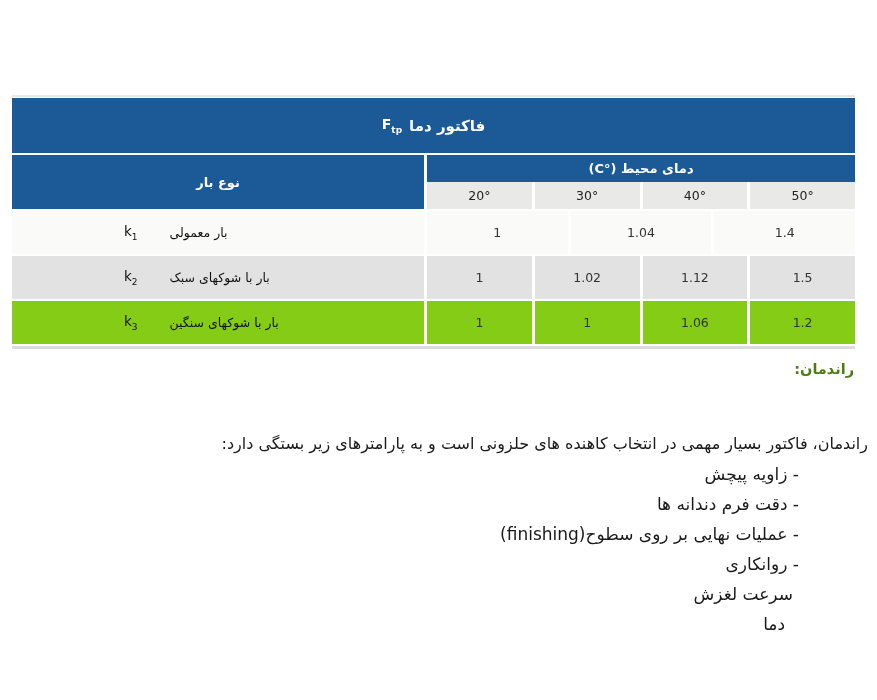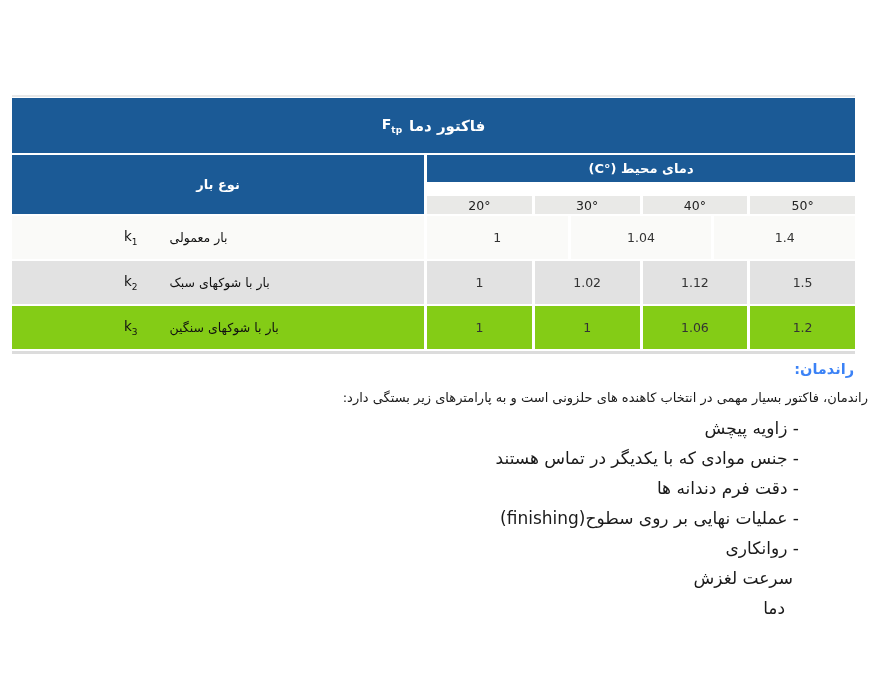--- a/index.html
+++ b/index.html
@@ -10,41 +10,41 @@
   .tbl{position:absolute;left:12px;top:95px;width:843px;}
   .t-topline{height:2px;background:#e8e8e8;margin-bottom:1px;}
   .t-title{height:55px;background:var(--blue);color:#ffffff;font-weight:bold;
            font-size:15px;display:flex;align-items:center;justify-content:center;
            margin-bottom:2px;}
   .t-title sub,.ksym sub{font-size:9px;}
   .fsym{margin-right:7px;font-size:14px;}
   .t-head{display:flex;gap:3px;margin-bottom:2px;}
   .cell-loadtype{width:412px;background:var(--blue);color:#fff;font-weight:bold;
                  font-size:13px;display:flex;align-items:center;justify-content:center;}
-  .t-head-right{flex:1;display:flex;flex-direction:column;gap:14px;}
+  .t-head-right{flex:1;display:flex;flex-direction:column;gap:0;}
   .t-temp-header{height:27px;background:var(--blue);color:#fff;font-weight:bold;
                  font-size:13px;display:flex;align-items:center;justify-content:center;}
-  .t-deg-row{height:18px;display:flex;gap:3px;}
+  .t-deg-row{height:27px;display:flex;gap:3px;}
   .t-deg-cell{flex:1;background:#e9e9e7;color:#222;font-size:12.5px;
               display:flex;align-items:center;justify-content:center;}
   .t-row{display:flex;gap:3px;height:43px;margin-bottom:2px;}
   .t-row.bg0 > div{background:#fafaf8;}
   .t-row.bg1 > div{background:#e2e2e2;}
   .t-row.bg2 > div{background:#84cc16;}
   .cell-load{width:412px;display:flex;align-items:center;}
   .ksym{margin-left:112px;font-size:13.5px;color:#111;}
   .klabel{margin-left:32px;font-size:12.5px;color:#111;direction:rtl;}
   .cell-val{flex:1;display:flex;align-items:center;justify-content:center;
             font-size:12.5px;color:#333;direction:ltr;}
   .t-bottomline{height:3px;background:#dcdcdc;}
 
   
   .sec{position:absolute;left:0;top:355px;width:877px;direction:rtl;text-align:right;}
-  .sec-heading{font-weight:bold;font-size:14.5px;line-height:28px;padding-right:23px;color:#3b82f6;}
-  .sec-intro{font-size:13px;line-height:30px;padding-right:9px;}
+  .sec-heading{font-weight:bold;font-size:14.5px;line-height:28px;padding-right:23px;color:#4d7c0f;}
+  .sec-intro{font-size:16px;line-height:30px;padding-right:9px;margin-top:46px;}
   .sec-line{font-size:17px;line-height:30px;padding-right:78px;}
   .sec-line.ind1{padding-right:84px;text-align:right;}
   .sec-line.ind2{padding-right:92px;}
 </style>
 </head>
 <body>
 
 <div class="page" style="--blue:#1b5a96;">
 
   <div class="tbl">
@@ -100,21 +100,20 @@
       <div class="cell-val">1.2</div>
     </div>
 
     <div class="t-bottomline"></div>
   </div>
 
   <div class="sec">
     <div class="sec-heading">راندمان:</div>
     <div class="sec-intro">راندمان، فاکتور بسیار مهمی در انتخاب کاهنده های حلزونی است و به پارامترهای زیر بستگی دارد:</div>
     <div class="sec-line">- زاویه پیچش</div>
-    <div class="sec-line">- جنس موادی که با یکدیگر در تماس هستند</div>
     <div class="sec-line">- دقت فرم دندانه ها</div>
     <div class="sec-line">- عملیات نهایی بر روی سطوح(finishing)</div>
     <div class="sec-line">- روانکاری</div>
     <div class="sec-line ind1">سرعت لغزش</div>
     <div class="sec-line ind2">دما</div>
   </div>
 
 </div>
 
 </body></html>

